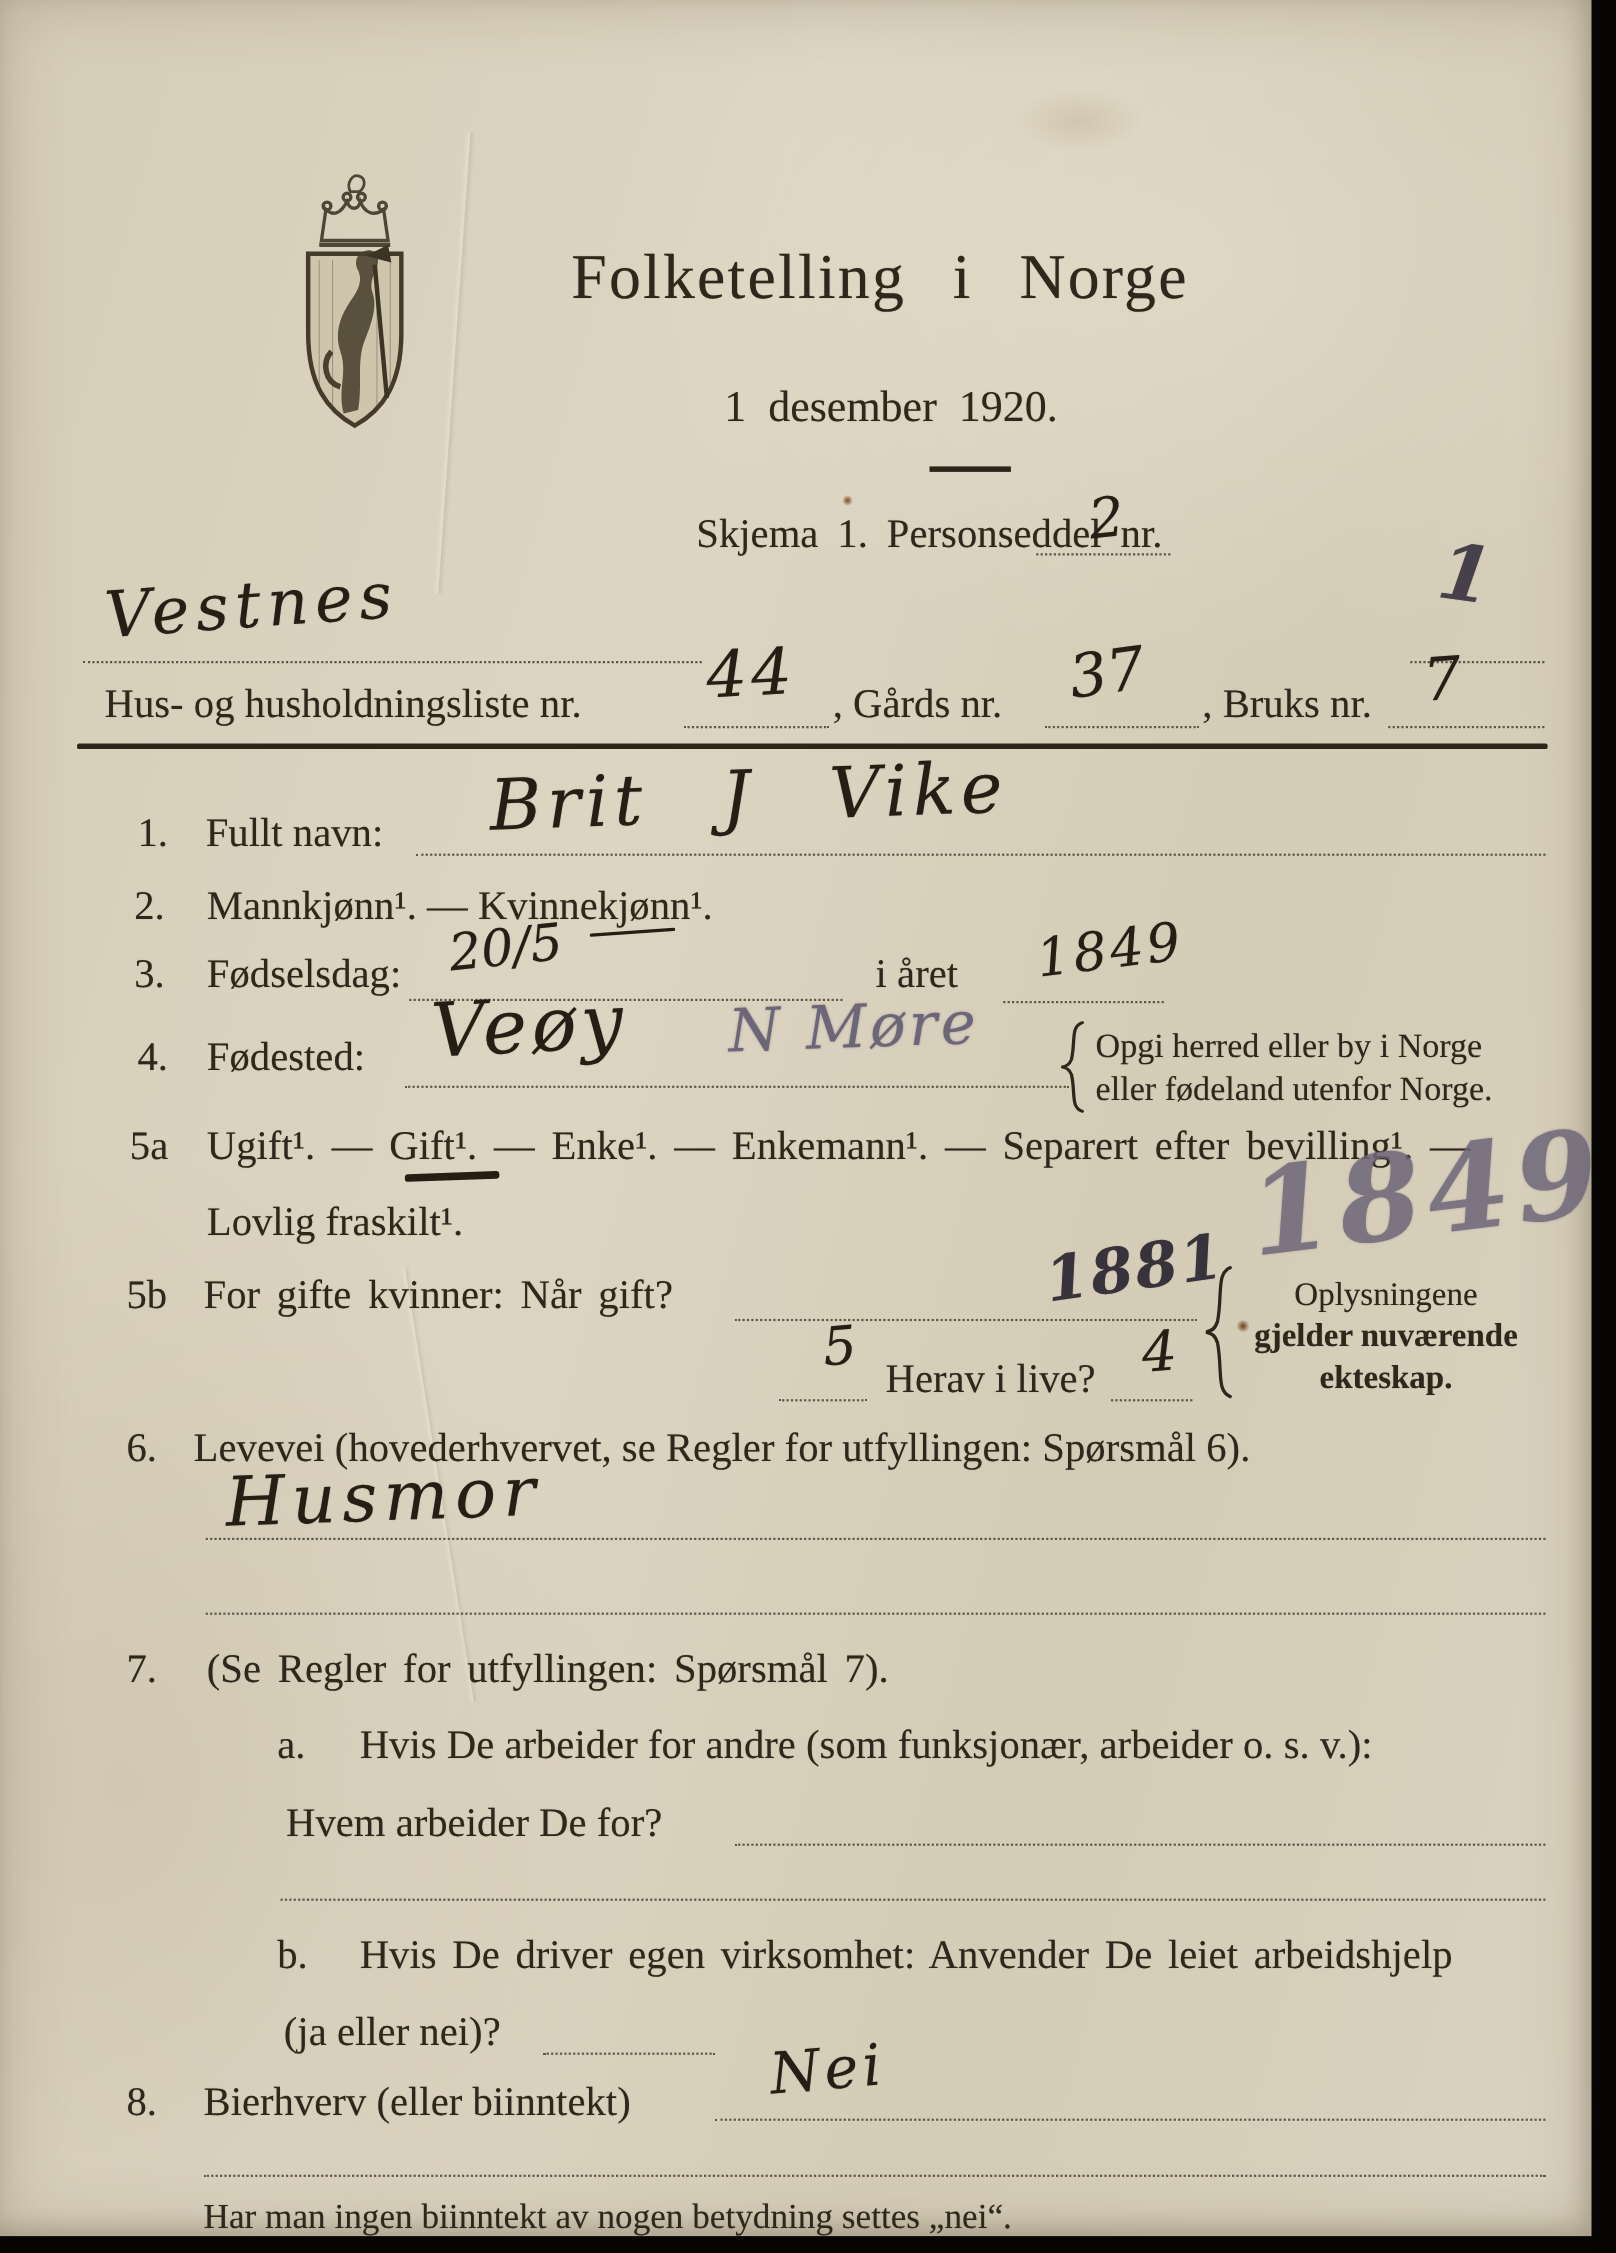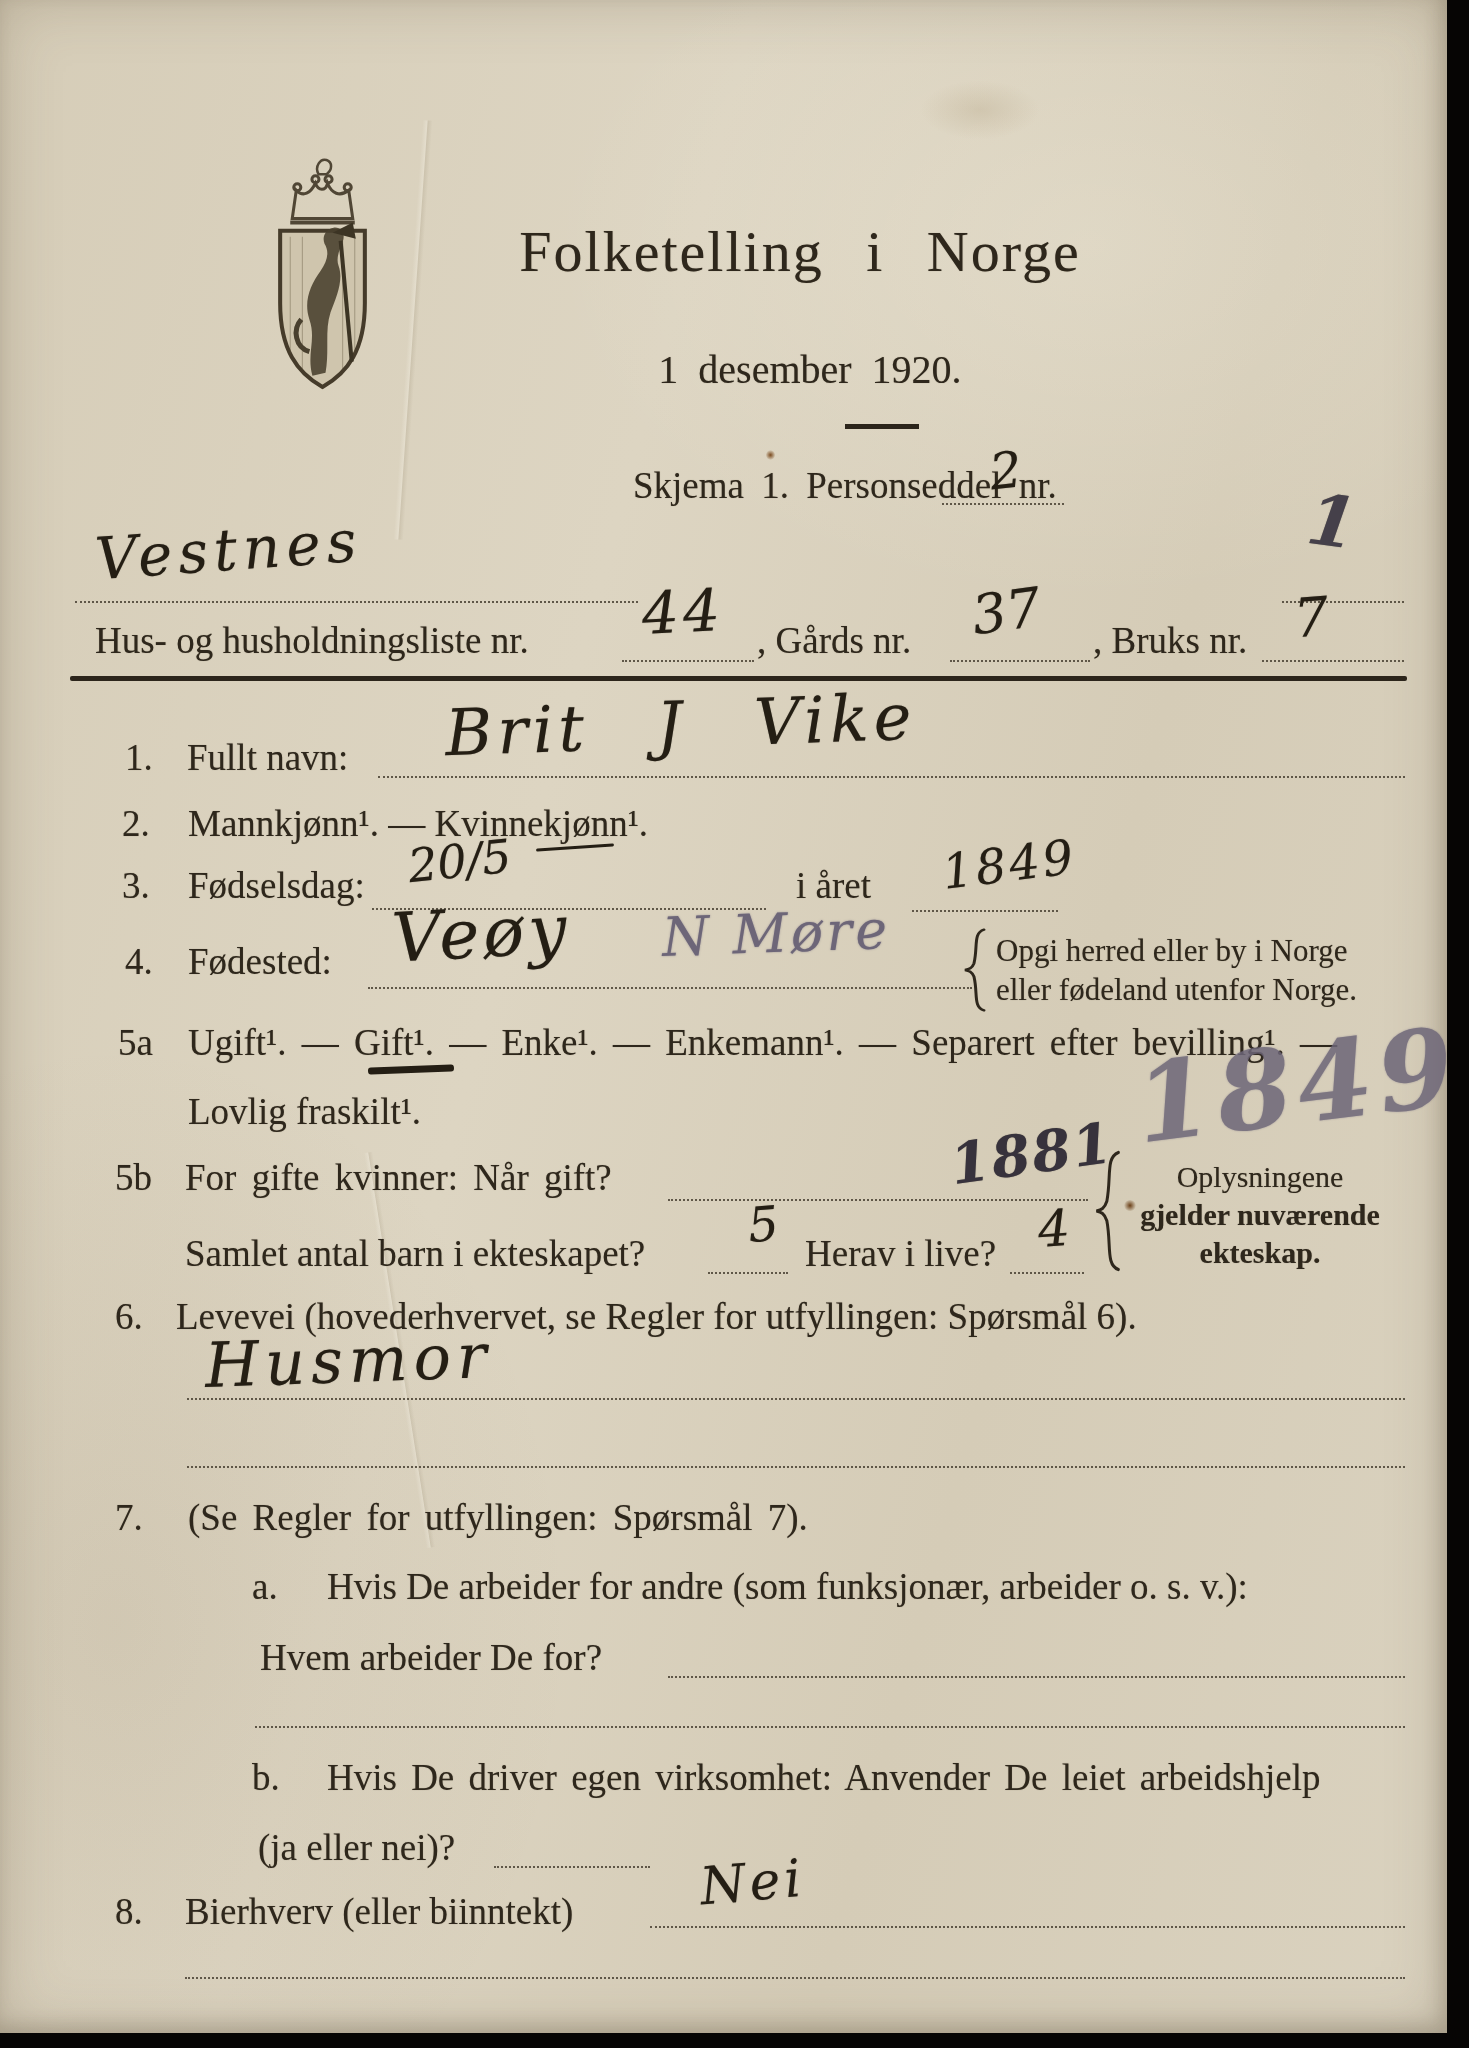--- a/index.html
+++ b/index.html
@@ -123,21 +123,20 @@
     <div class="print" style="left:118px;top:1021px;font-size:37px;">5a</div>
     <div class="print" style="left:188px;top:1021px;font-size:37px;word-spacing:6px;">Ugift¹. — Gift¹. — Enke¹. — Enkemann¹. — Separert efter bevilling¹. —</div>
     <div class="mark" style="left:368px;top:1066px;width:86px;height:7px;transform:rotate(-2deg);"></div>
     <div class="print" style="left:188px;top:1090px;font-size:37px;">Lovlig fraskilt¹.</div>
     <div class="hw pencil" style="left:1135px;top:1022px;font-size:108px;letter-spacing:6px;transform:rotate(-7deg);font-weight:bold;opacity:.85;">1849</div>
 
     <div class="print" style="left:115px;top:1156px;font-size:37px;">5b</div>
     <div class="print" style="left:185px;top:1156px;font-size:37px;word-spacing:6px;">For gifte kvinner:  Når gift?</div>
     <div class="dots" style="left:668px;top:1199px;width:420px;"></div>
     <div class="hw" style="left:950px;top:1120px;font-size:56px;letter-spacing:2px;color:#37323c;transform:rotate(-8deg);font-weight:bold;">1881</div>
-    <div class="print" style="left:185px;top:1232px;font-size:37px;">Samlet antal barn i ekteskapet?</div>
     <div class="hw" style="left:748px;top:1196px;font-size:48px;transform:rotate(-5deg);">5</div>
     <div class="dots" style="left:708px;top:1272px;width:80px;"></div>
     <div class="print" style="left:805px;top:1232px;font-size:37px;">Herav i live?</div>
     <div class="hw" style="left:1038px;top:1200px;font-size:50px;transform:rotate(-4deg);">4</div>
     <div class="dots" style="left:1010px;top:1272px;width:74px;"></div>
     <div style="position:absolute;left:1093px;top:1150px;width:30px;height:122px;">
       <svg width="30" height="122" viewBox="0 0 26 100" preserveAspectRatio="none">
         <path d="M22,2 C11,6 16,22 12,42 C10,48 7,49 3,50 C7,51 10,52 12,58 C16,78 11,94 22,98" stroke="#2e271c" stroke-width="2.6" fill="none" stroke-linecap="round"></path>
       </svg>
     </div>
@@ -162,17 +161,18 @@
     <div class="print" style="left:327px;top:1756px;font-size:37px;word-spacing:5px;">Hvis De driver egen virksomhet:  Anvender De leiet arbeidshjelp</div>
     <div class="print" style="left:258px;top:1826px;font-size:37px;">(ja eller nei)?</div>
     <div class="dots" style="left:494px;top:1866px;width:156px;"></div>
 
     <div class="print" style="left:115px;top:1890px;font-size:37px;">8.</div>
     <div class="print" style="left:185px;top:1890px;font-size:37px;">Bierhverv (eller biinntekt)</div>
     <div class="hw" style="left:700px;top:1852px;font-size:52px;letter-spacing:4px;transform:rotate(-5deg);">Nei</div>
     <div class="dots" style="left:650px;top:1926px;width:755px;"></div>
 
     <div class="dots" style="left:185px;top:1977px;width:1220px;"></div>
+    <div class="print" style="left:185px;top:1996px;font-size:32px;">Har man ingen biinntekt av nogen betydning settes „nei“.</div>
   </div>
 
   <div class="edge-right"></div>
   <div class="edge-bottom"></div>
 </div>
 
 </body></html>

